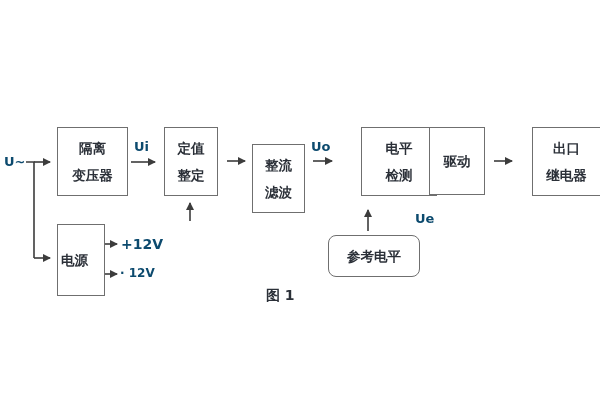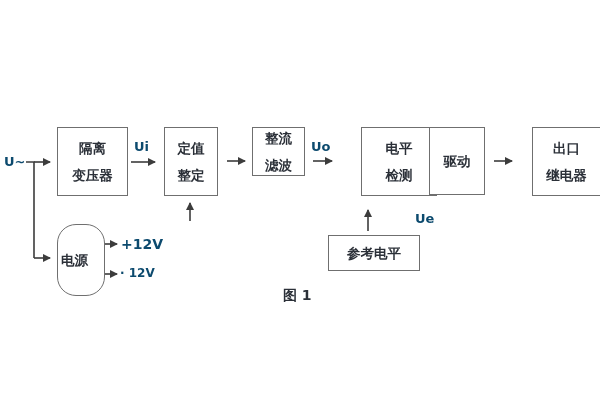--- a/index.html
+++ b/index.html
@@ -96,50 +96,50 @@
   <div class="box" style="left:164px; top:127px; width:54px; height:69px;">
     <span>定值</span>
     <span>整定</span>
   </div>
 
   <div class="box" style="left:57px; top:127px; width:71px; height:69px;">
     <span>隔离</span>
     <span>变压器</span>
   </div>
 
-  <div class="box" style="left:252px; top:127px; width:53px; height:49px;">
+  <div class="box" style="left:252px; top:144px; width:53px; height:69px;">
     <span>整流</span>
     <span>滤波</span>
   </div>
 
   <div class="box" style="left:361px; top:127px; width:76px; height:69px;">
     <span>电平</span>
     <span>检测</span>
   </div>
 
   <div class="box" style="left:429px; top:127px; width:56px; height:68px;">
     <span>驱动</span>
   </div>
 
   <div class="box" style="left:532px; top:127px; width:69px; height:69px;">
     <span>出口</span>
     <span>继电器</span>
   </div>
 
-  <div class="box left-pad" style="left:57px; top:224px; width:48px; height:72px;border-radius:19px;">
+  <div class="box left-pad" style="left:57px; top:224px; width:48px; height:72px;">
     <span>电源</span>
   </div>
 
 
-  <div class="box" style="left:328px; top:235px; width:92px; height:36px;">
+  <div class="box" style="left:328px; top:235px; width:92px; height:42px;border-radius:8px;">
     <span>参考电平</span>
   </div>
 
   <span class="lbl" style="left:4px; top:154px;">U~</span>
   <span class="lbl" style="left:134px; top:139px;">Ui</span>
   <span class="lbl" style="left:311px; top:139px;">Uo</span>
   <span class="lbl" style="left:375px; top:211px;margin-left:40px;">Ue</span>
   <span class="lbl" style="left:121px; top:236px; font-size:14px;">+12V</span>
   <span class="lbl" style="left:120px; top:266px; font-size:12px;">· 12V</span>
 
-  <span class="caption" style="left:283px; top:287px;">图 1</span>
+  <span class="caption" style="left:266px; top:287px;">图 1</span>
 
 </div>
 
 </body></html>

